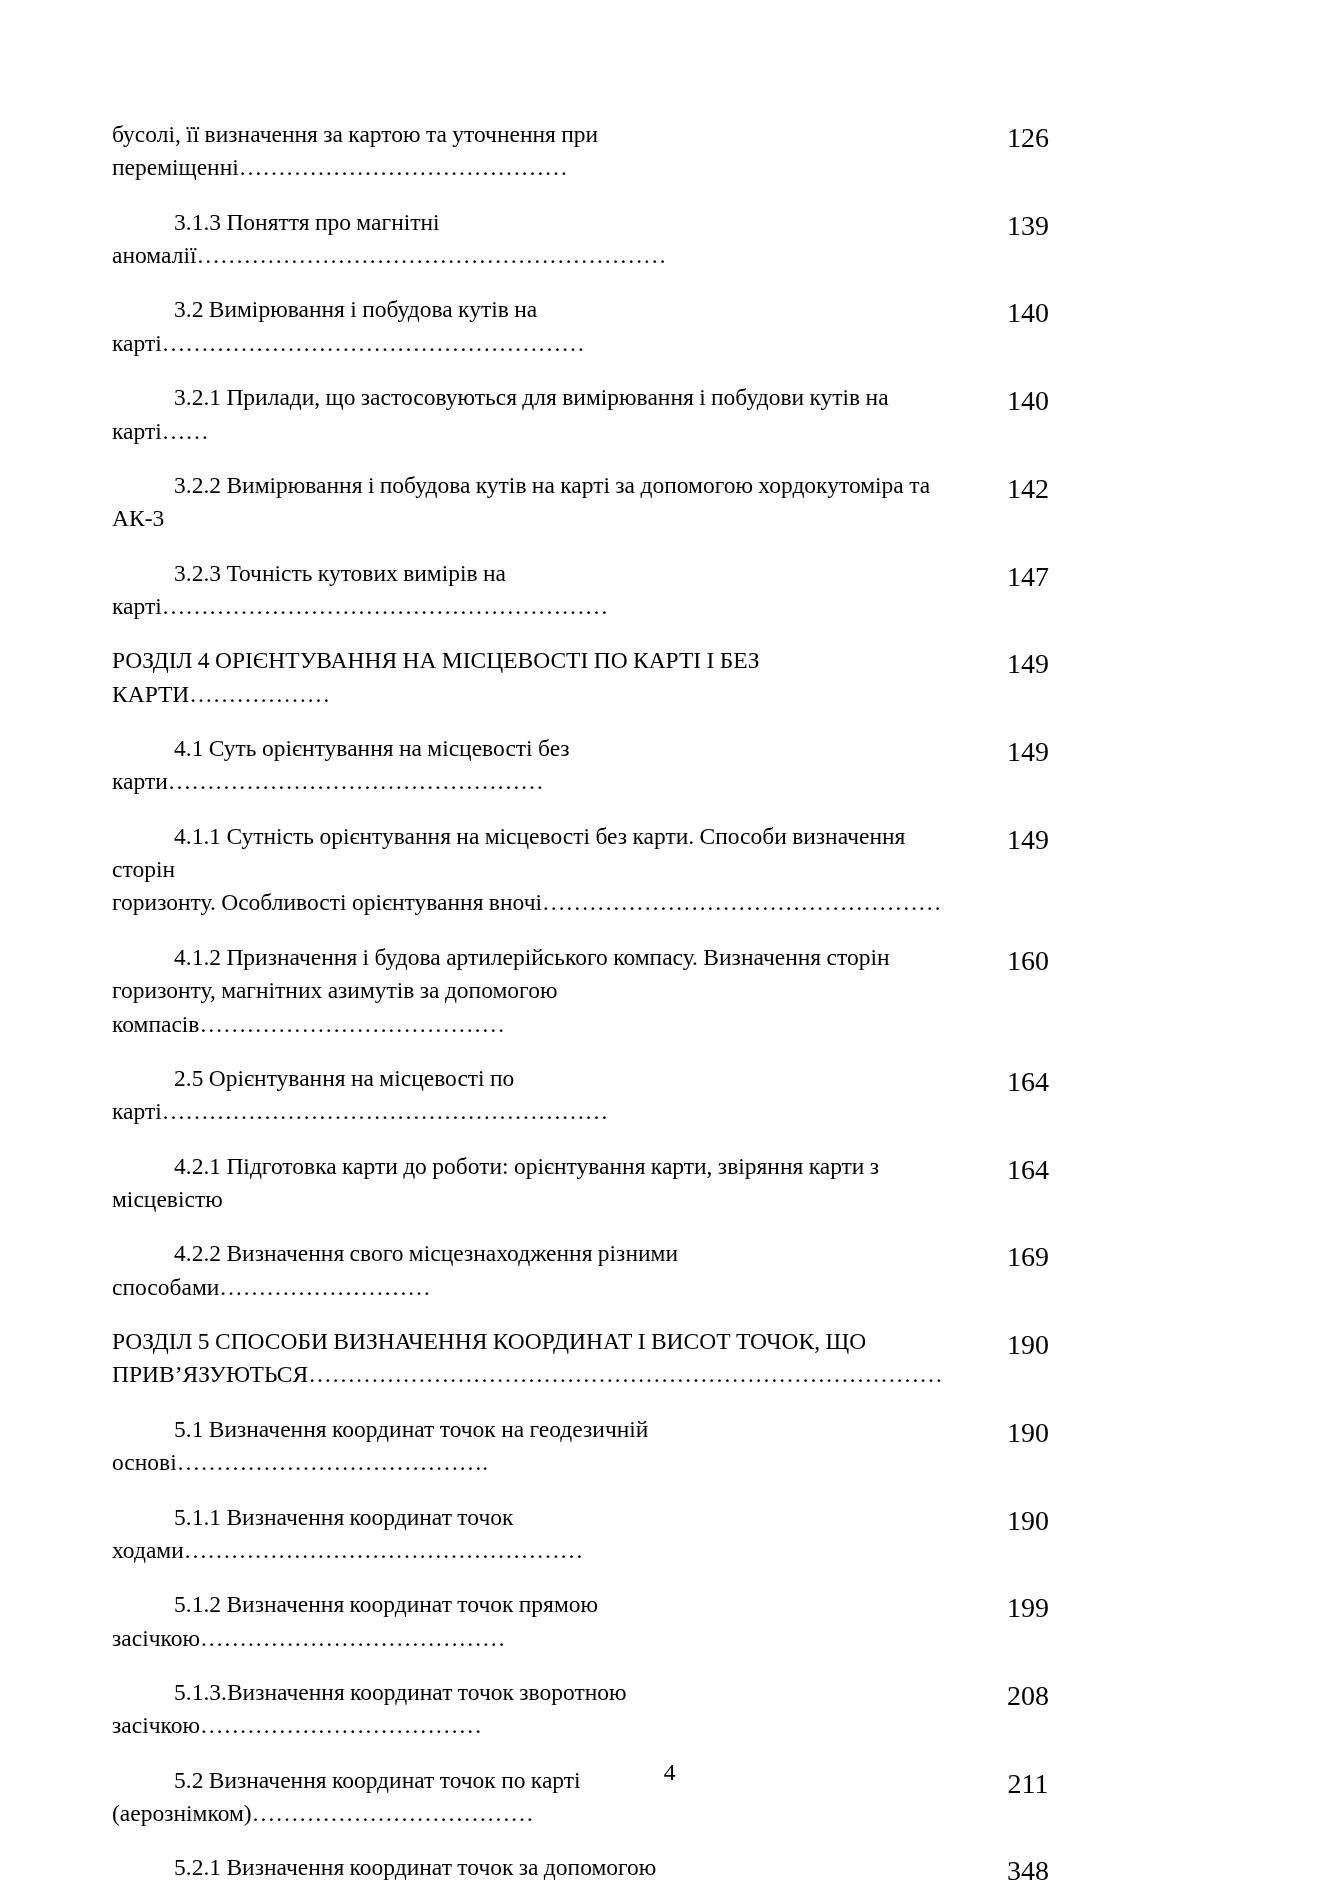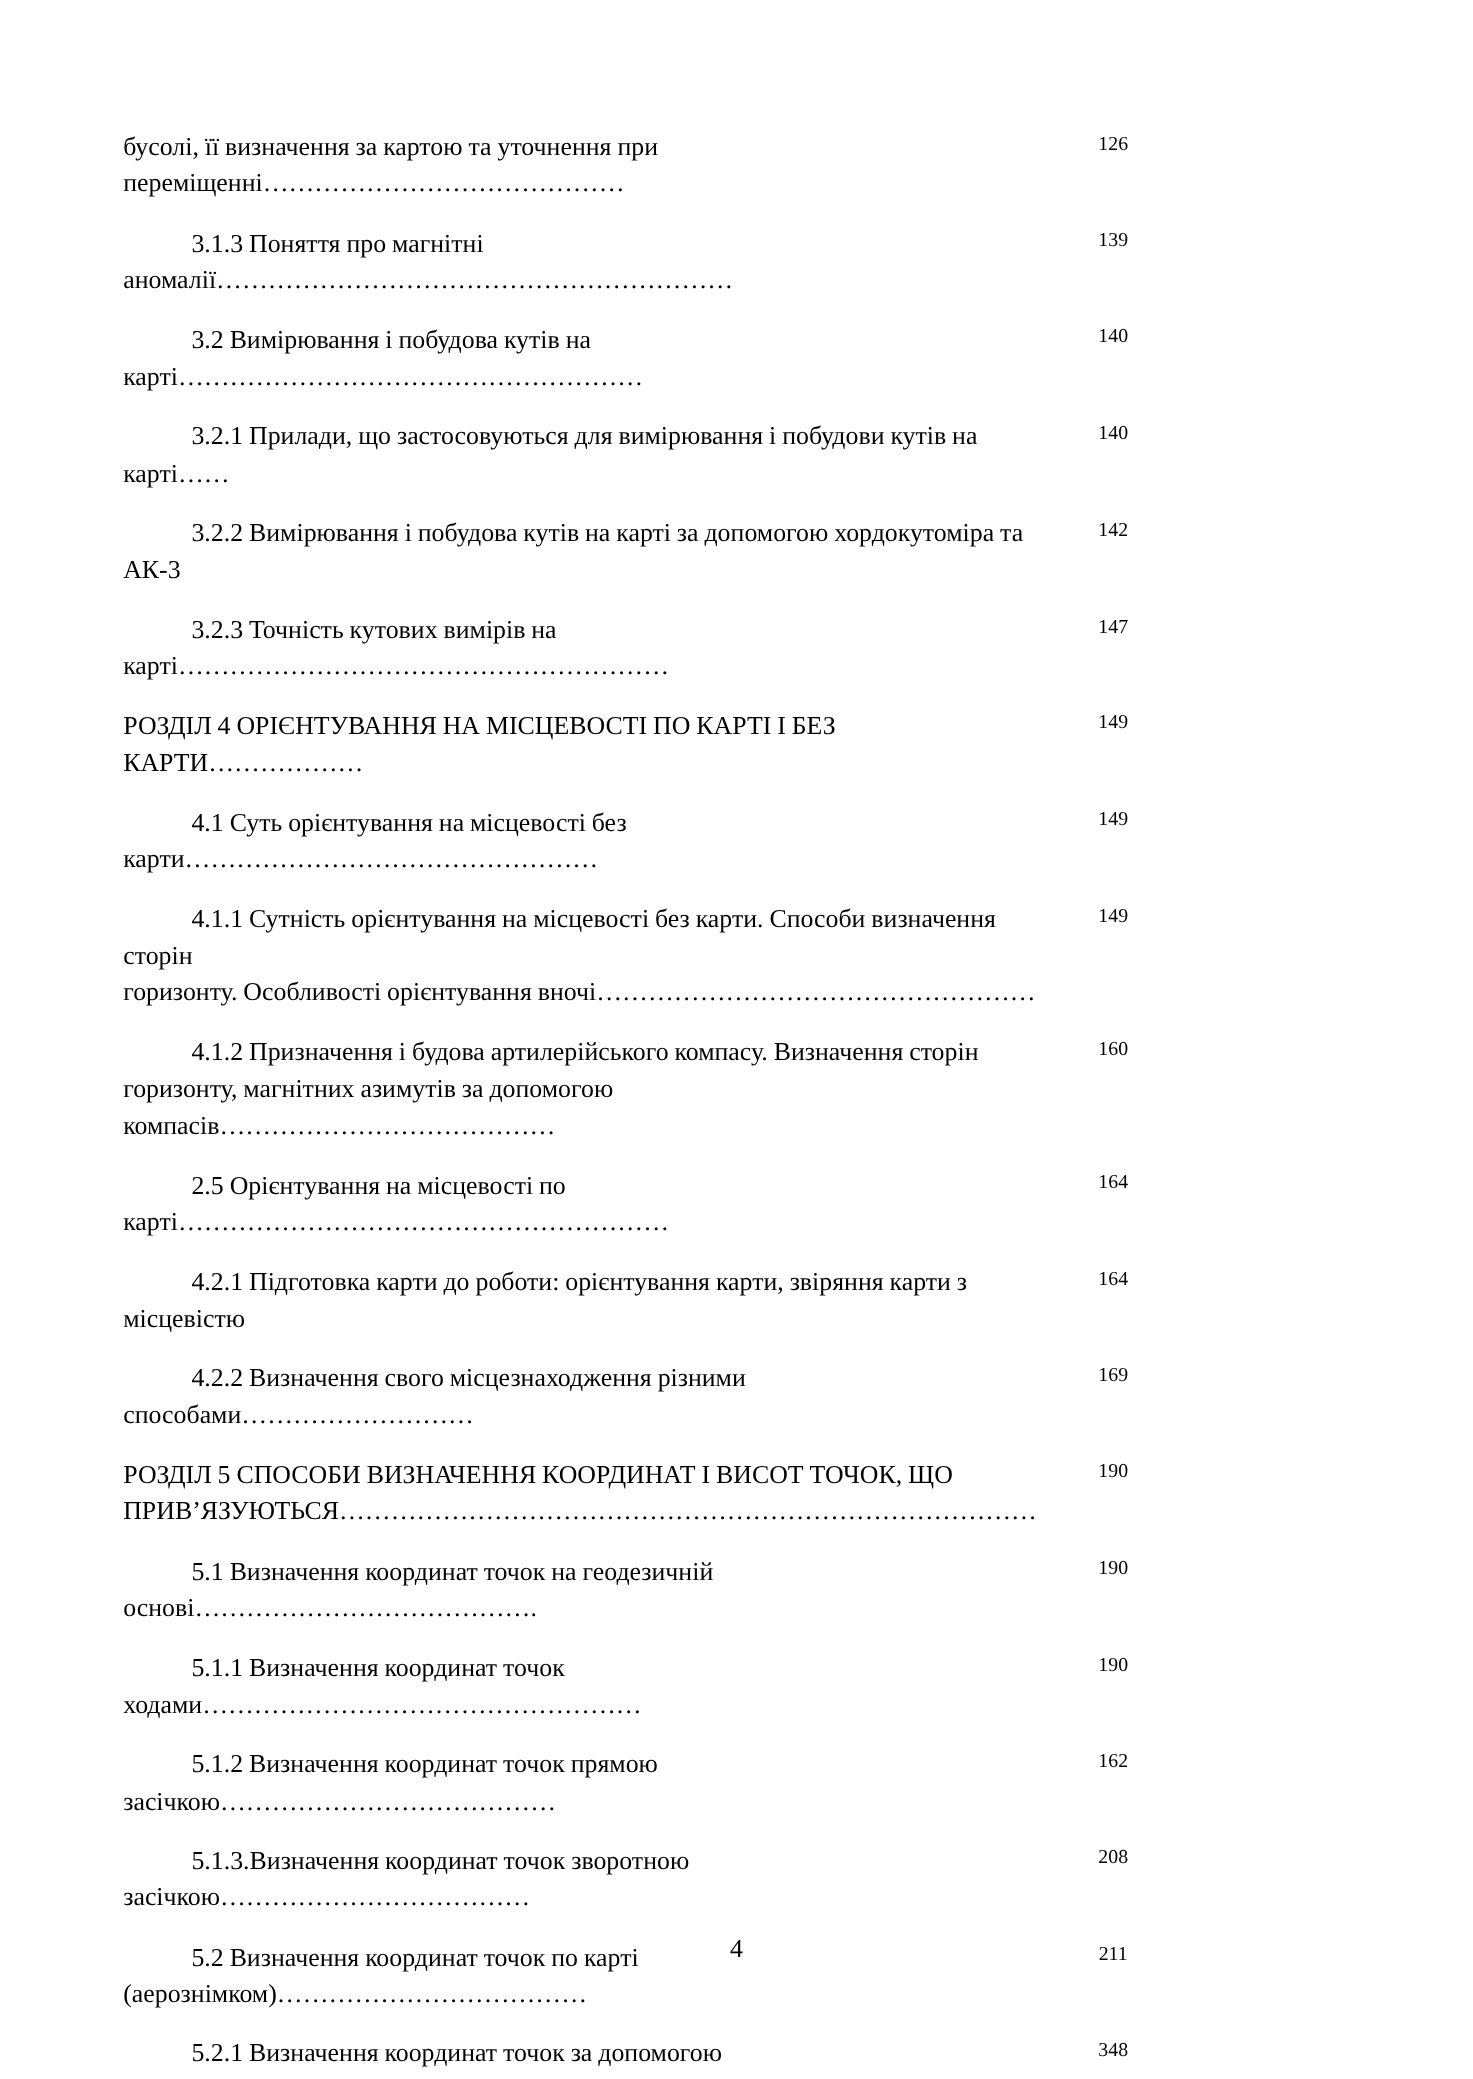--- a/index.html
+++ b/index.html
@@ -43,22 +43,22 @@
     text-align: left;
     word-spacing: -0.5px;
     position: relative;
   }
   .entry .ln { display: block; white-space: pre-wrap; }
   .entry .ln.ind { text-indent: 62px; font-family: Liberation Serif, serif; }
 
   .pagenum {
     flex: 0 0 auto;
     width: 46px;
-    margin-left: 35px;
-    font-size: 18px;
+    margin-left: 51px;
+    font-size: 28px;
     line-height: 1.42;
     text-align: center;
     word-break: break-all;
     white-space: normal;
   }
 
   .folio {
     position: absolute;
     left: 0;
     right: 0;
@@ -170,21 +170,21 @@
       <div class="toc-row">
         <div class="entry">
           <span class="ln ind">5.1.1 Визначення координат точок ходами……………………………………………</span>
         </div>
         <div class="pagenum">190</div>
       </div>
       <div class="toc-row">
         <div class="entry">
           <span class="ln ind">5.1.2 Визначення координат точок прямою засічкою…………………………………</span>
         </div>
-        <div class="pagenum">162</div>
+        <div class="pagenum">199</div>
       </div>
       <div class="toc-row">
         <div class="entry">
           <span class="ln ind">5.1.3.Визначення координат точок зворотною засічкою………………………………</span>
         </div>
         <div class="pagenum">208</div>
       </div>
       <div class="toc-row">
         <div class="entry">
           <span class="ln ind">5.2 Визначення координат точок по карті (аерознімком)………………………………</span>

